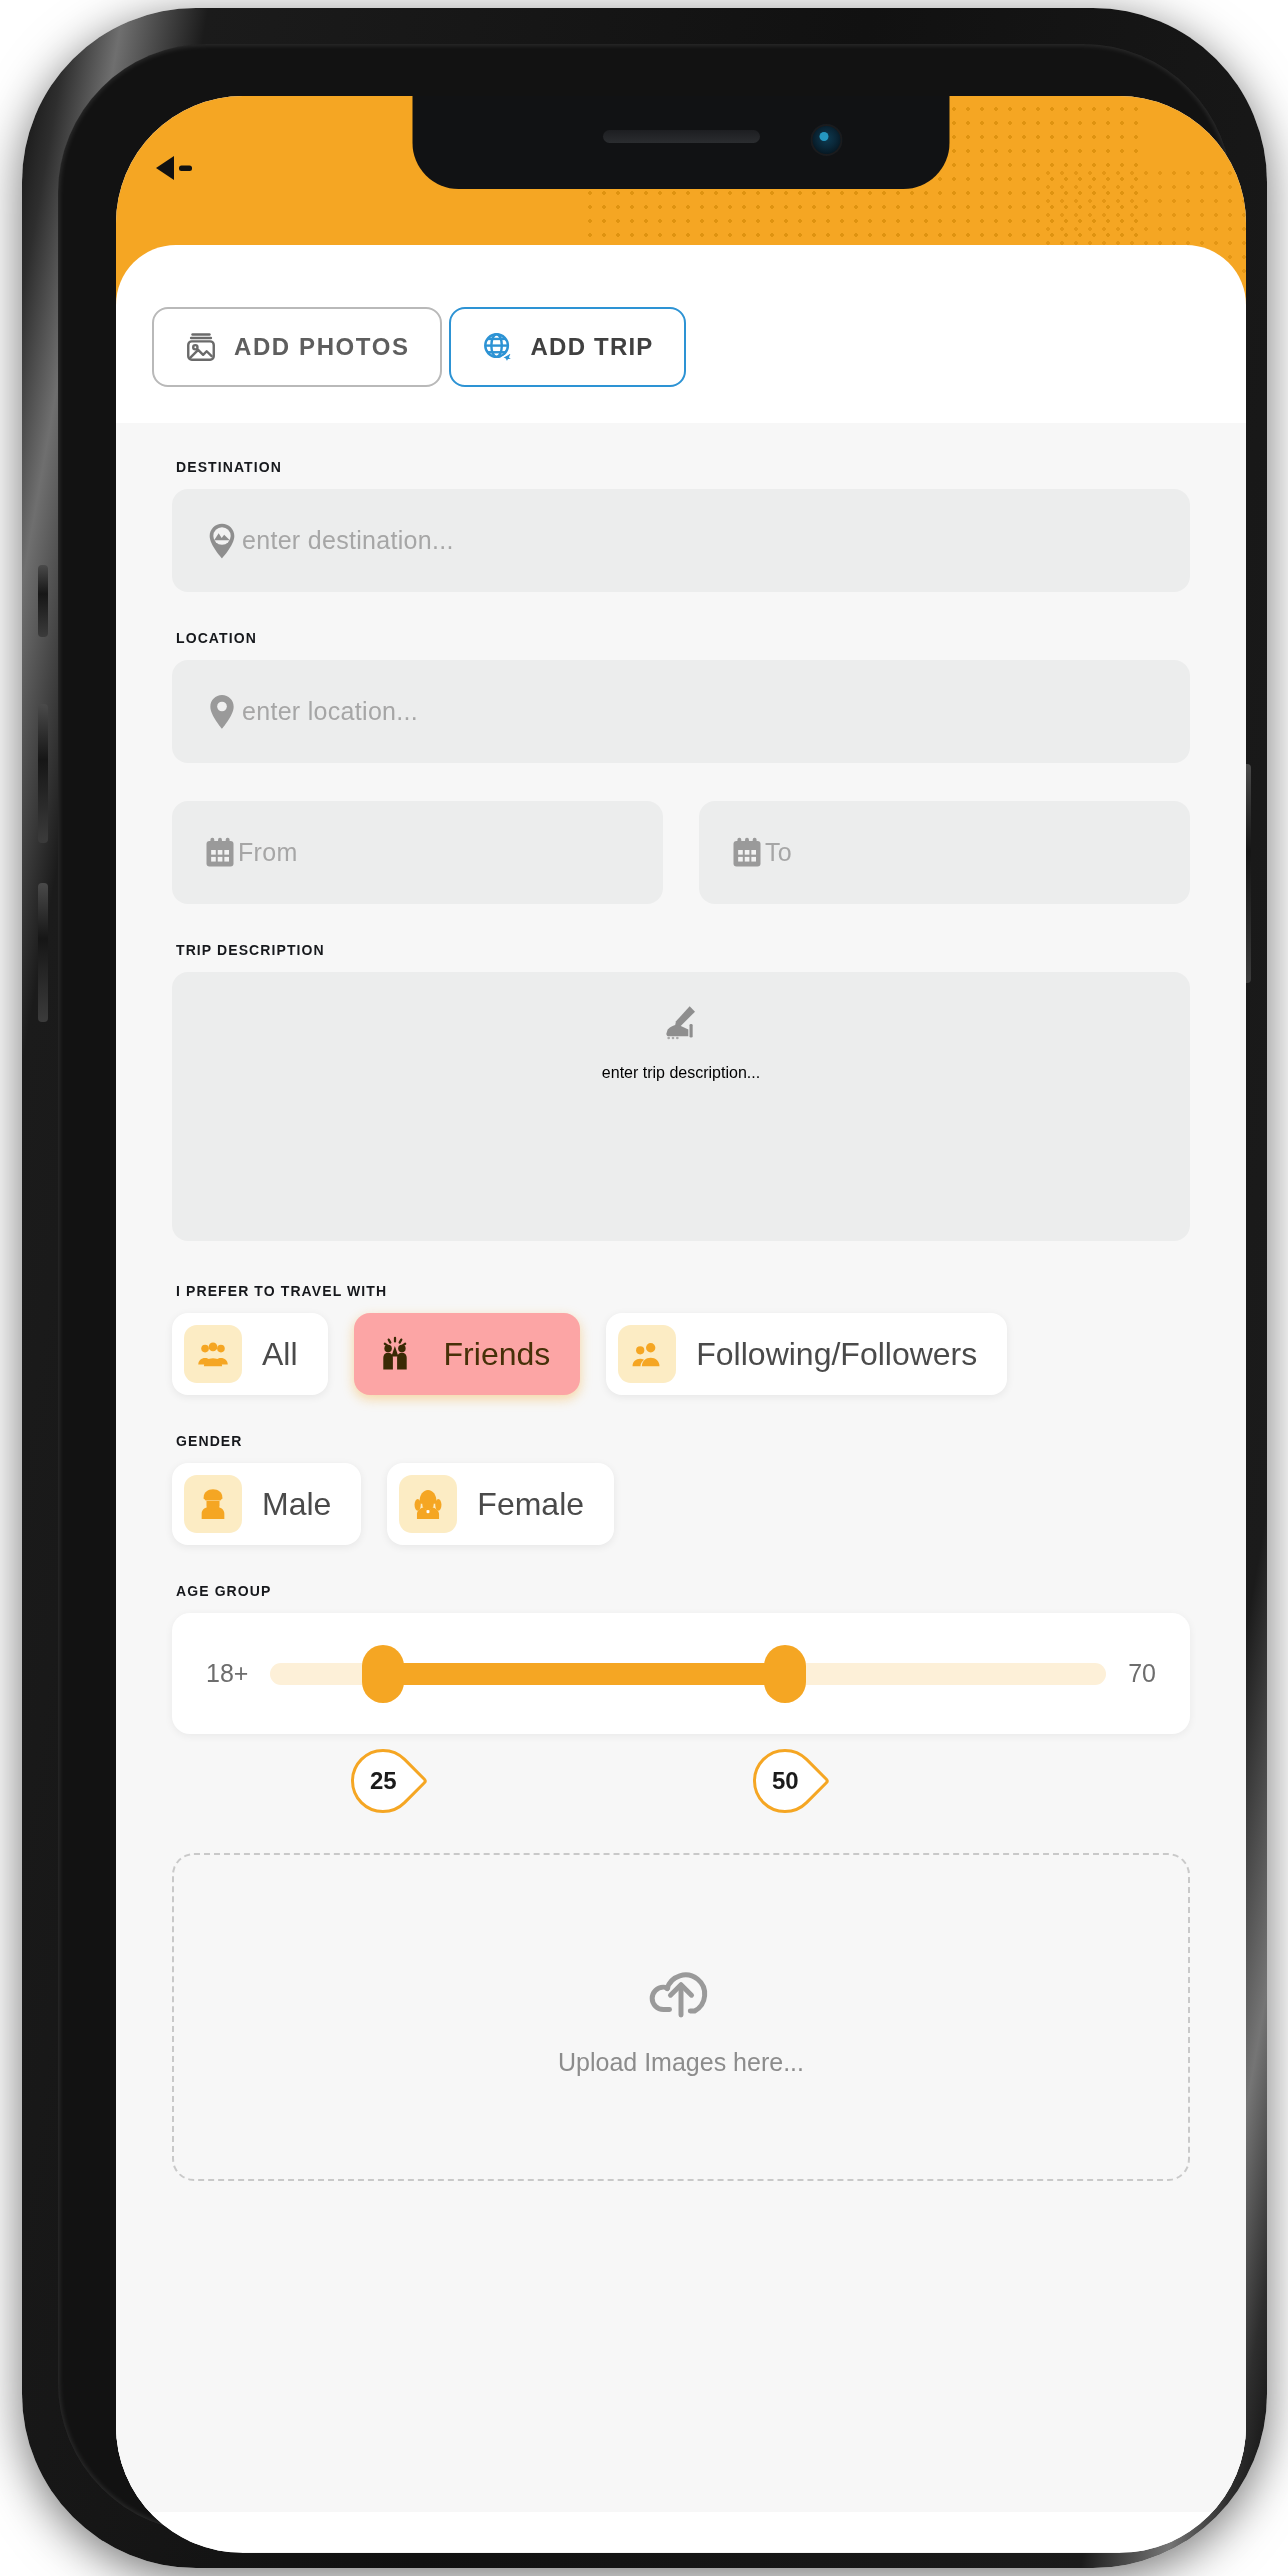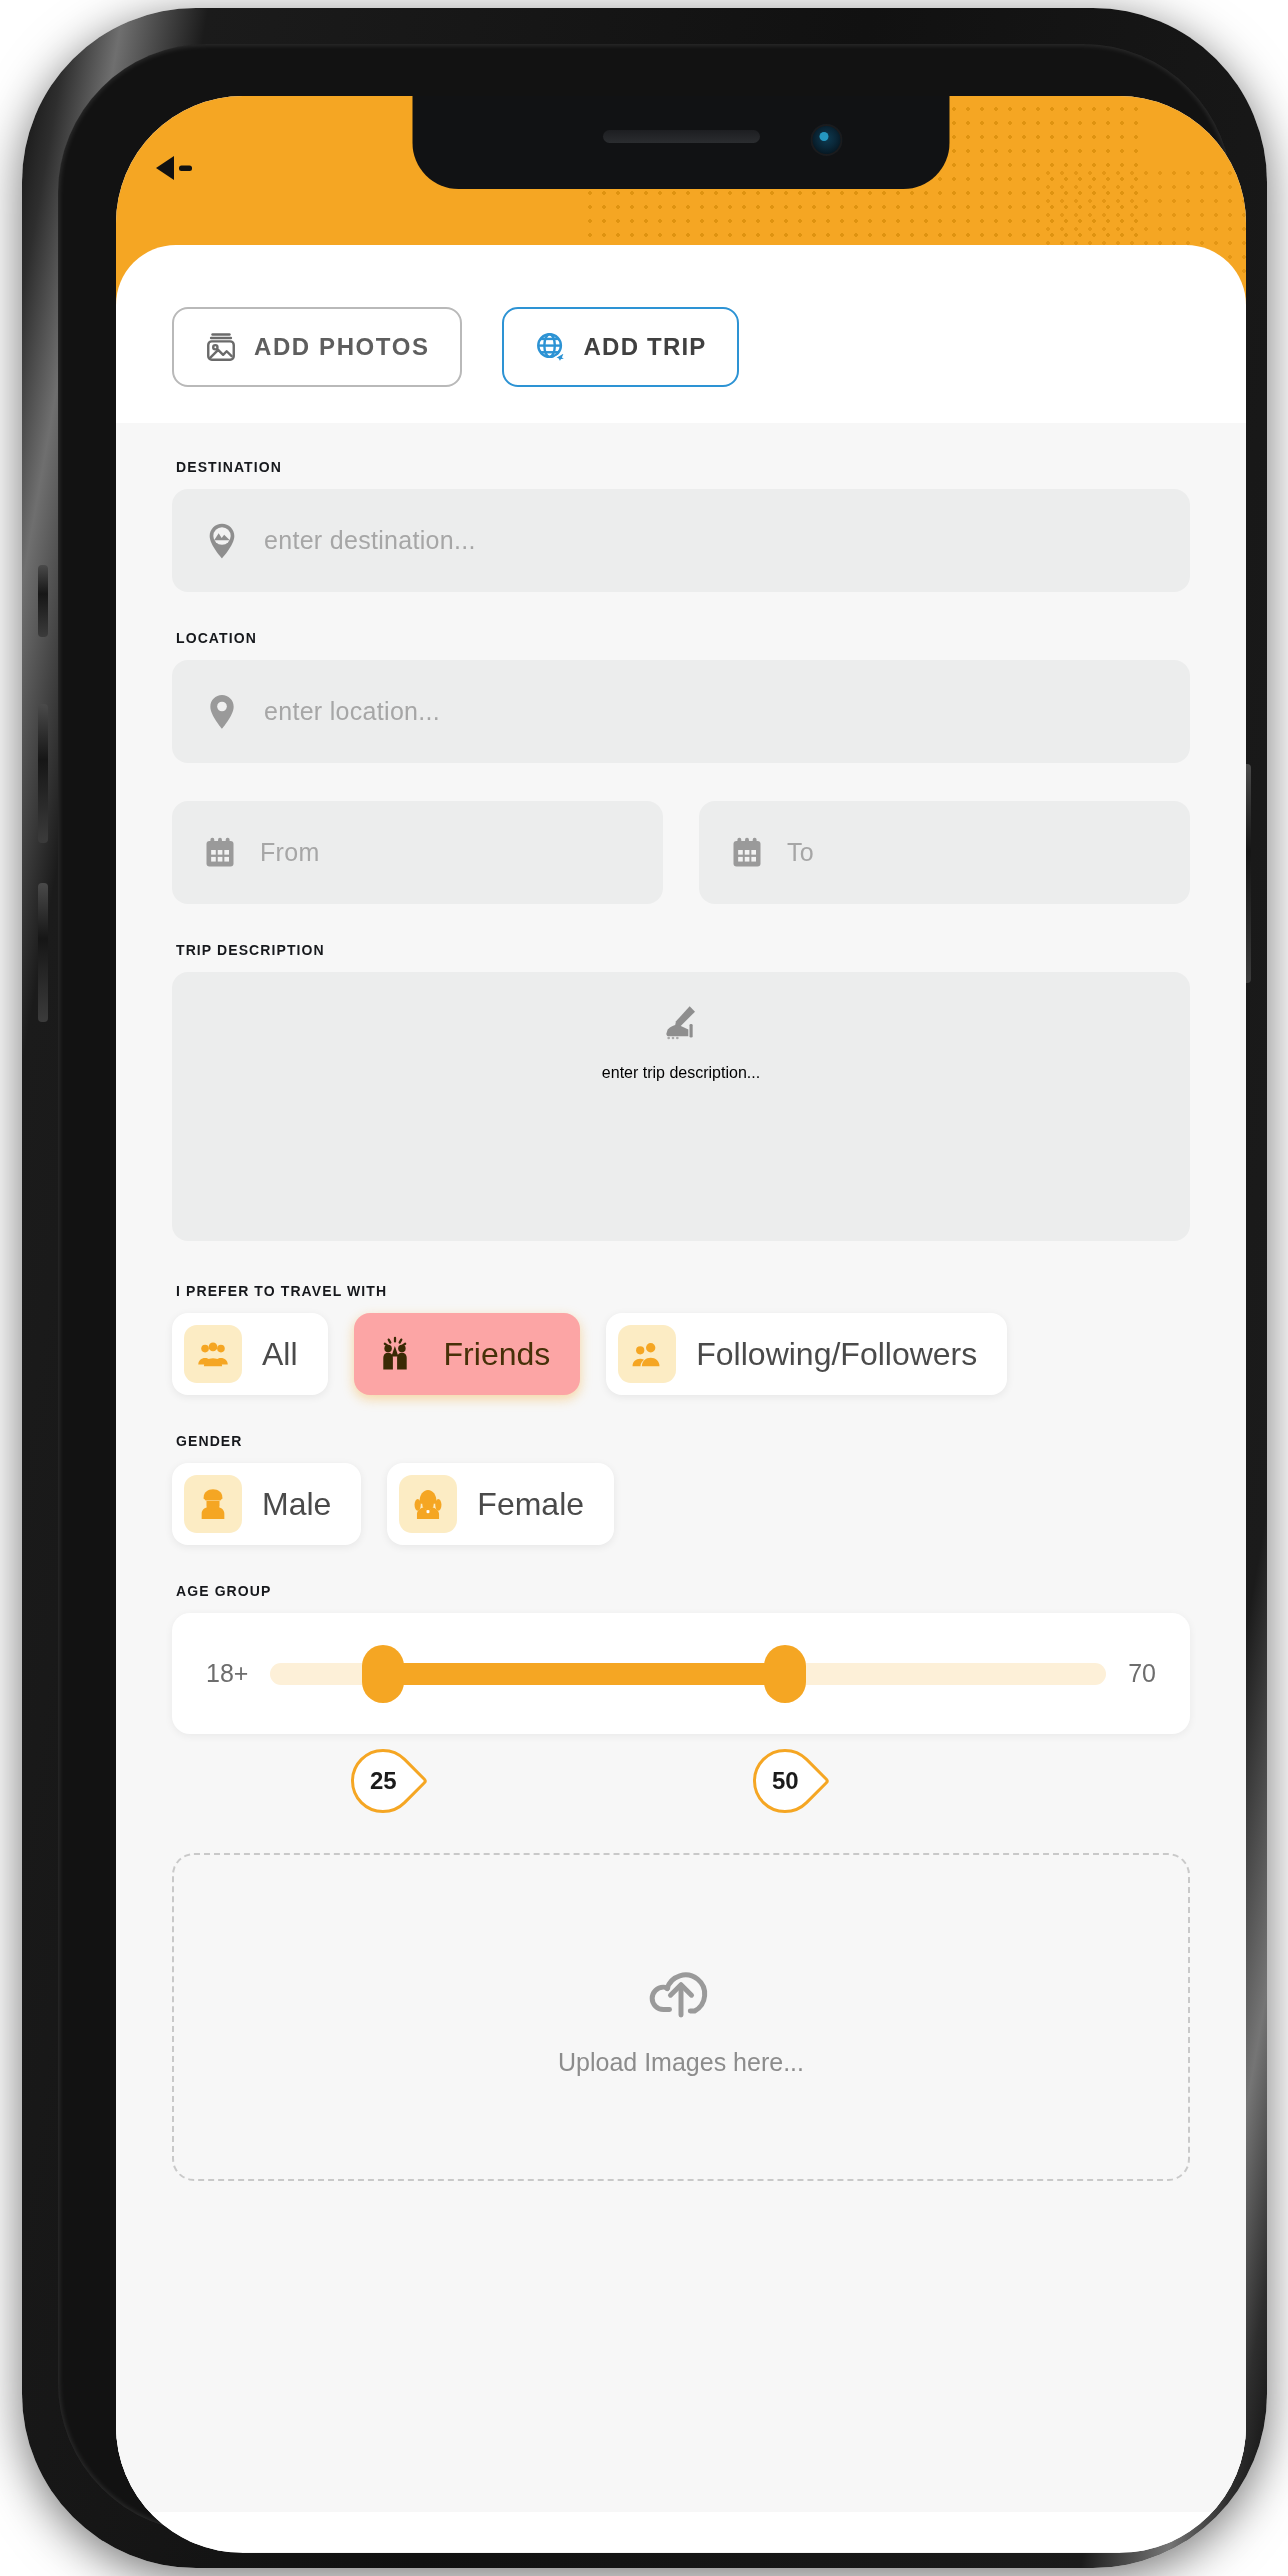--- a/index.html
+++ b/index.html
@@ -148,22 +148,22 @@
   .scroll-area {
     position: absolute;
     left: 0; top: 0;
     width: 100%;
     height: 100%;
   }
 
   
   .tabs {
     display: flex;
-    gap: 40px;
-    padding: 62px 0 0 56px;
+    gap: 7px;
+    padding: 62px 0 0 36px;
   }
   .tab {
     display: flex;
     align-items: center;
     gap: 16px;
     height: 80px;
     padding: 0 30px;
     border: 2px solid #b9b9b9;
     border-radius: 16px;
     background: #fff;
@@ -190,21 +190,20 @@
     font-size: 14px;
     font-weight: 700;
     letter-spacing: 1.1px;
     color: #16181c;
     margin: 0 0 14px 4px;
     text-transform: uppercase;
   }
   .input-box {
     display: flex;
     align-items: center;
-    gap: 22px;
     background: #eceded;
     border-radius: 16px;
     height: 103px;
     padding: 0 30px;
     margin-bottom: 38px;
   }
   .input-box .ph {
     font-size: 25px;
     color: #a6a6a6;
     letter-spacing: 0.3px;

